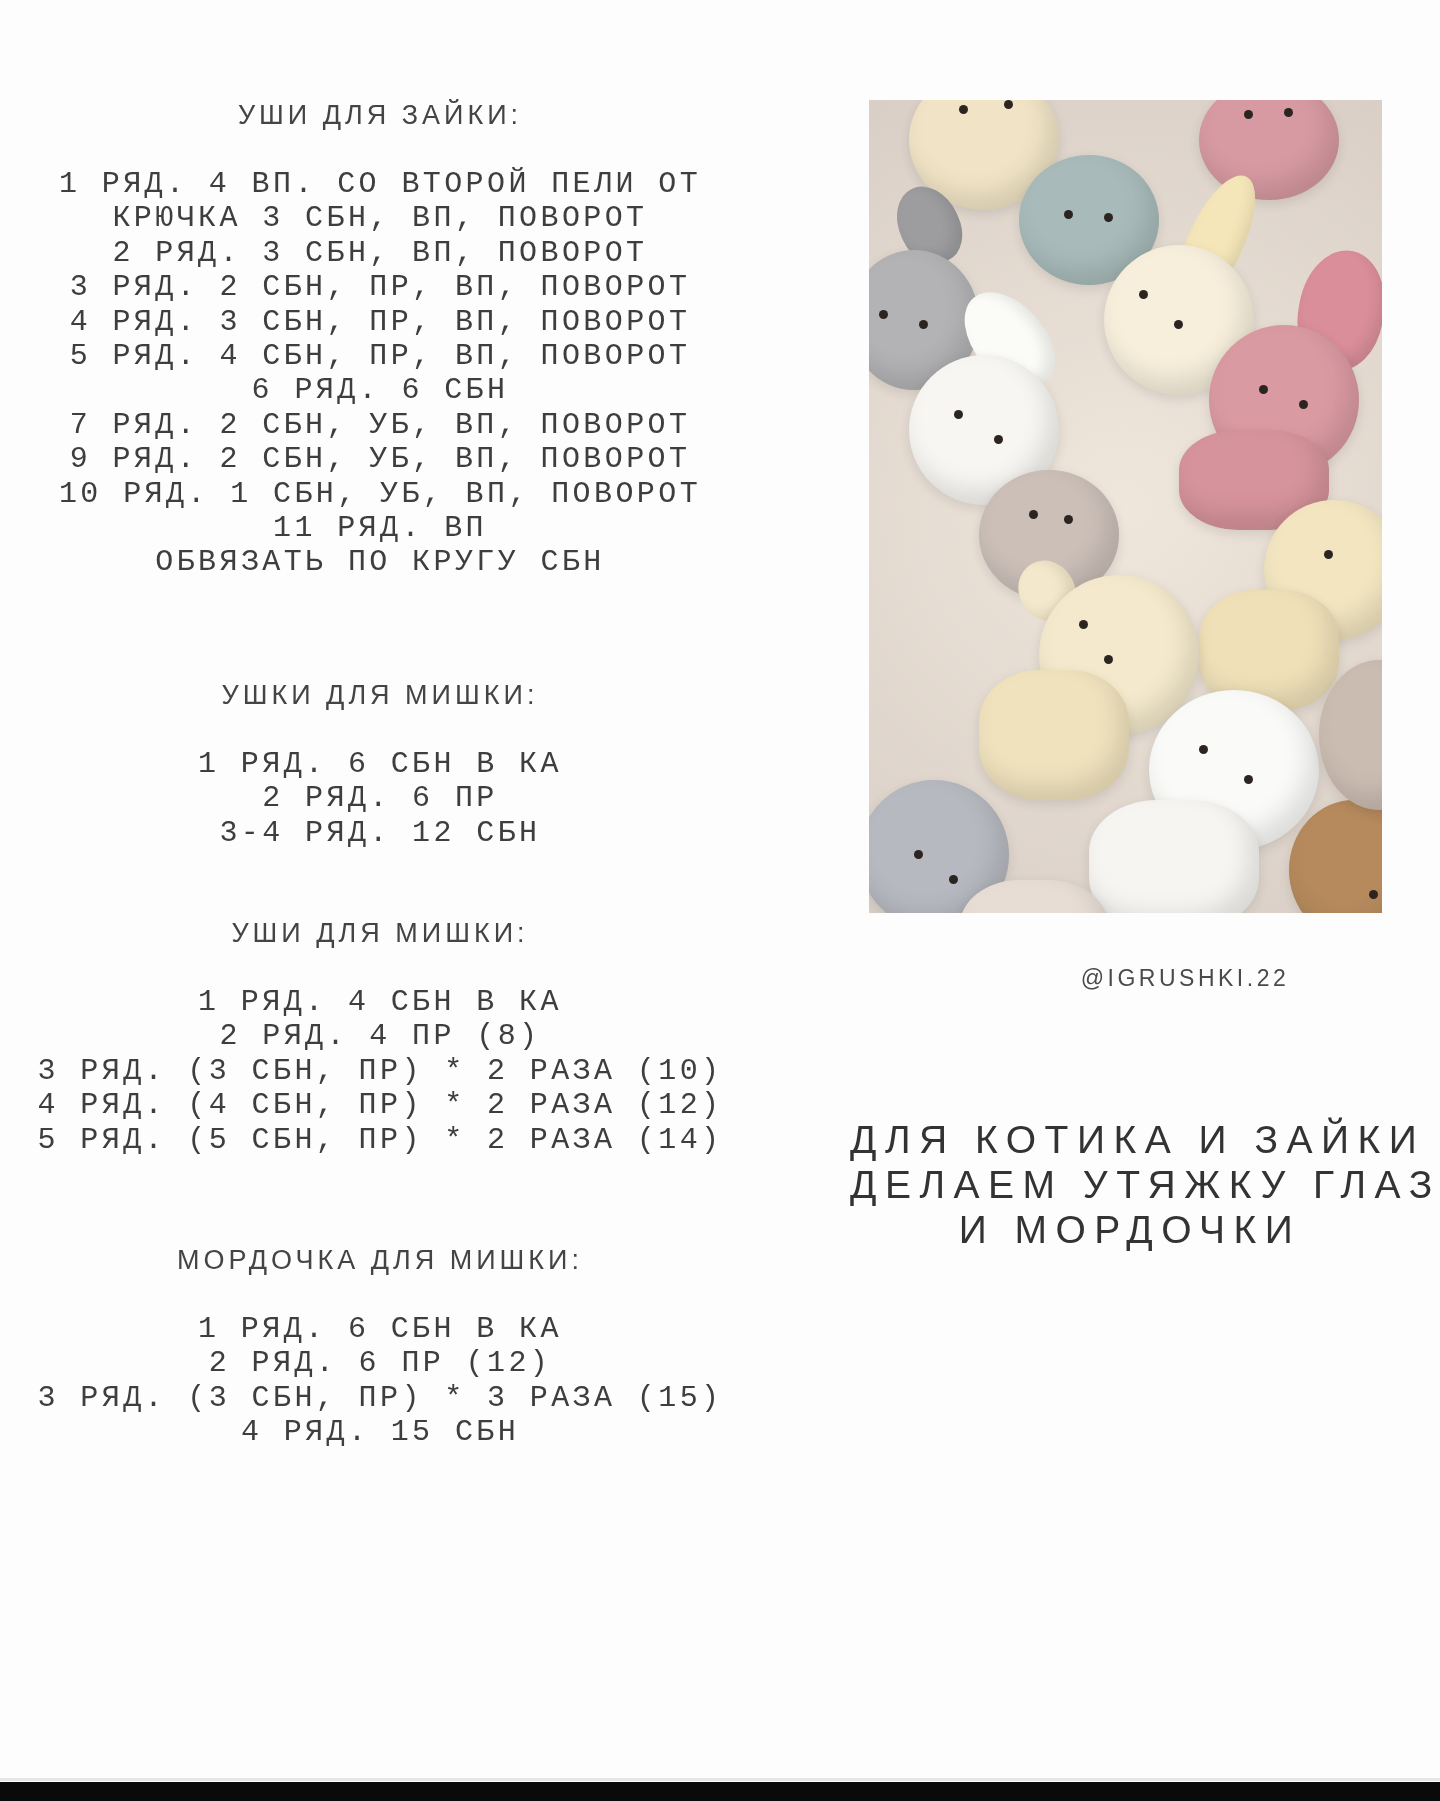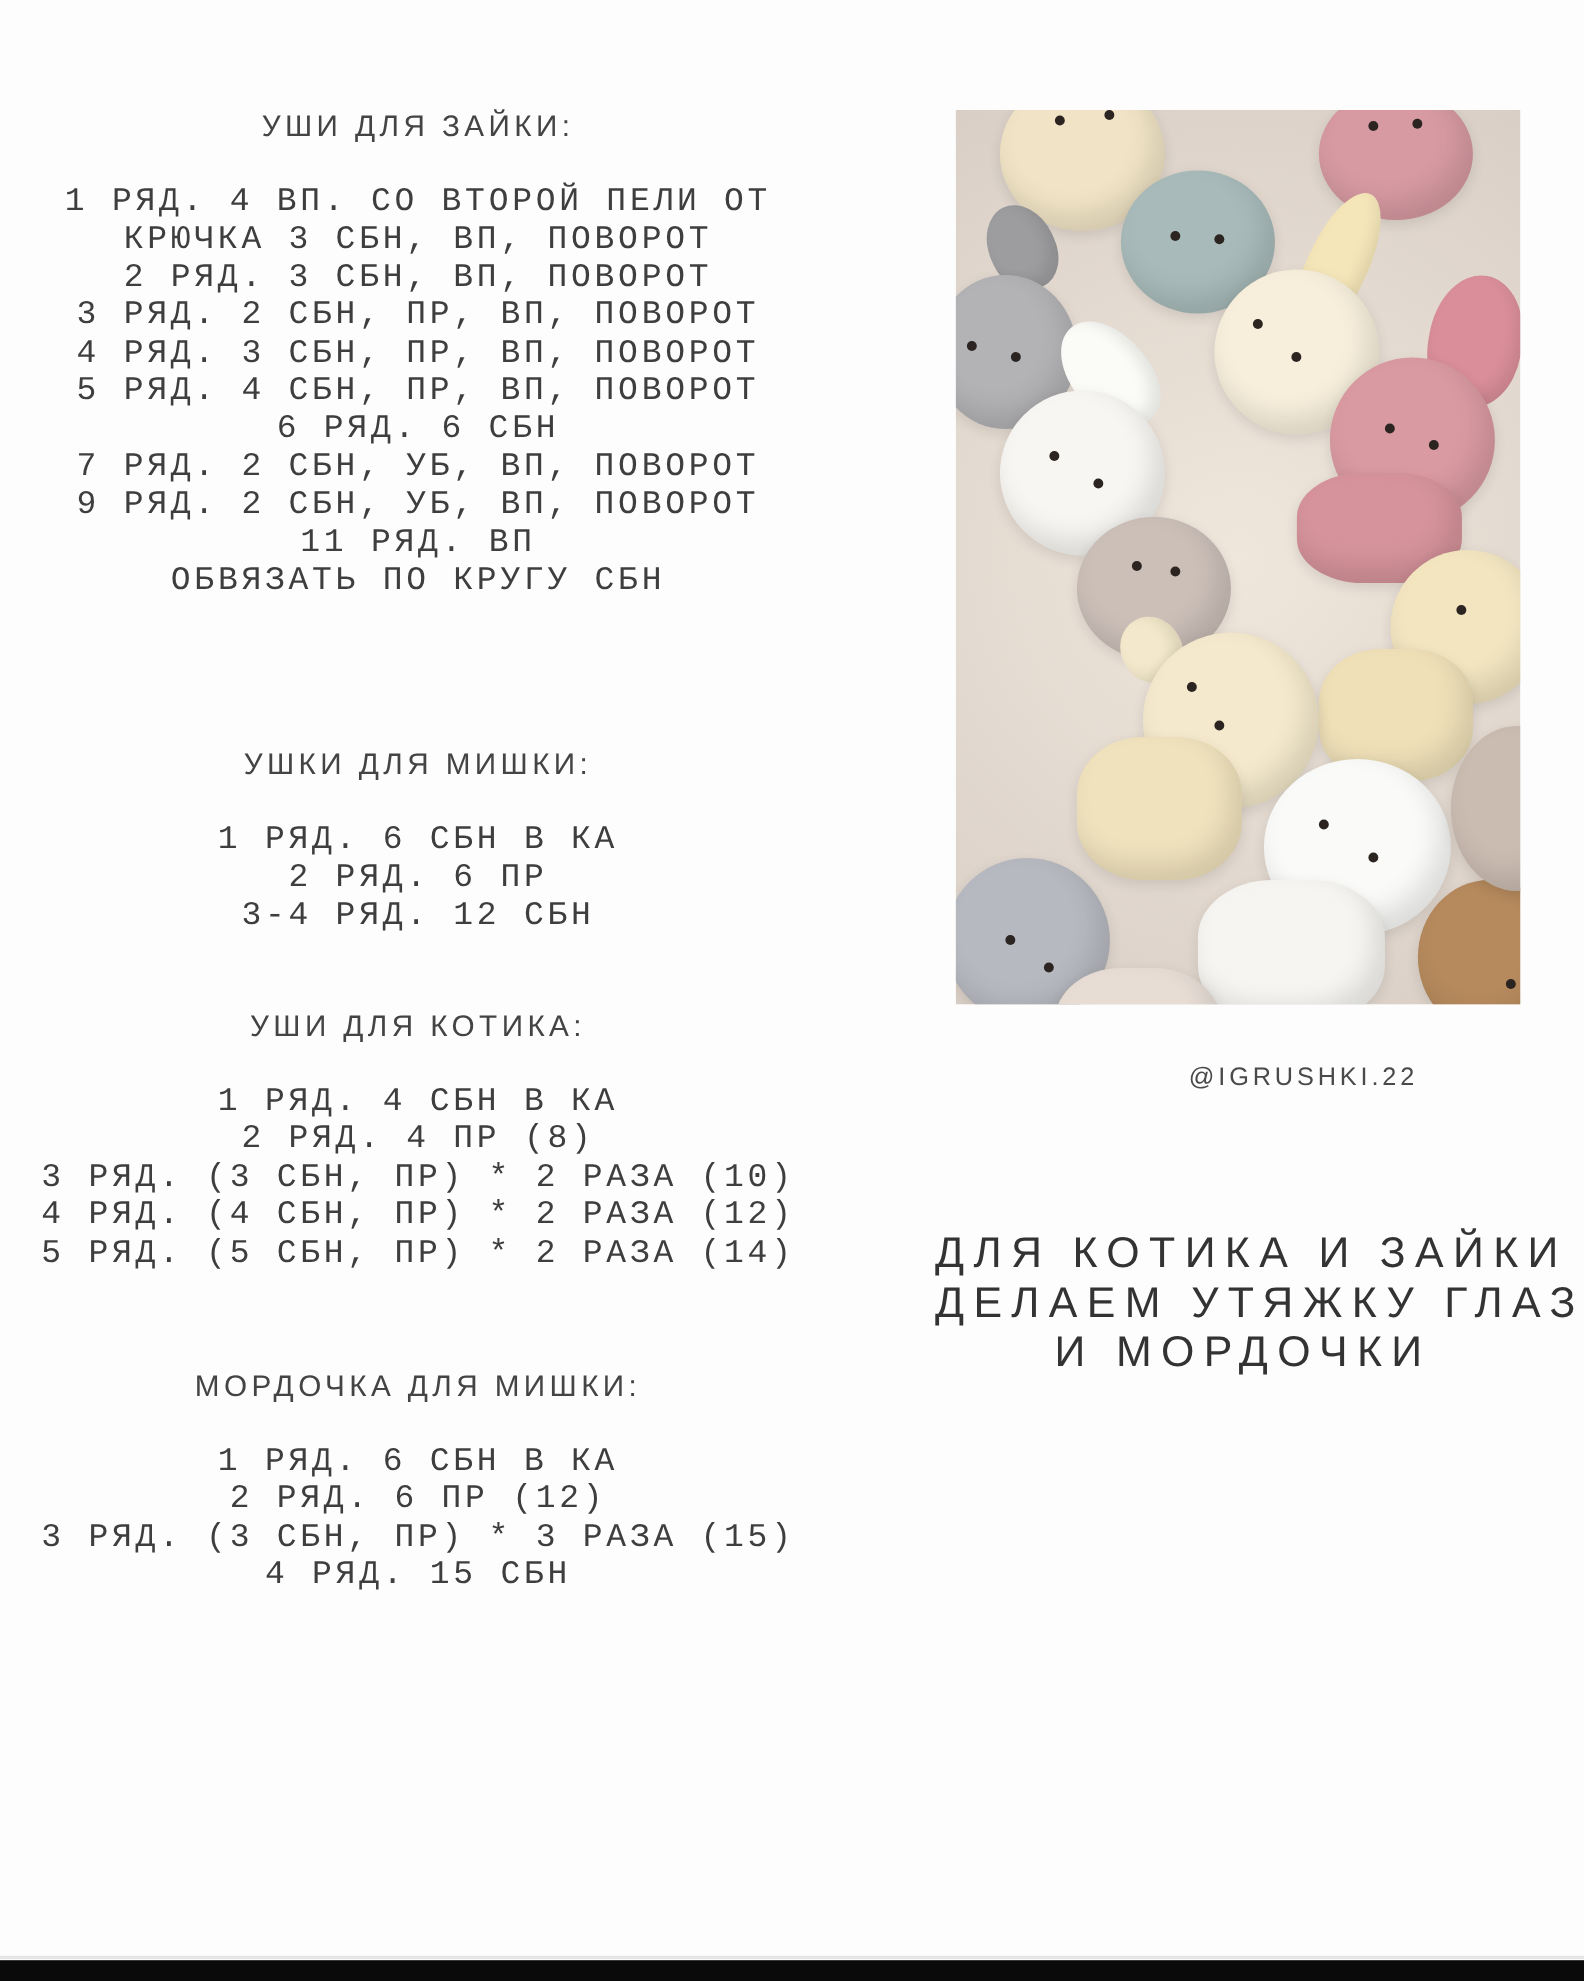--- a/index.html
+++ b/index.html
@@ -71,36 +71,37 @@
     <ul class="section-lines">
       <li>1 РЯД. 4 ВП. СО ВТОРОЙ ПЕЛИ ОТ</li>
       <li>КРЮЧКА 3 СБН, ВП, ПОВОРОТ</li>
       <li>2 РЯД. 3 СБН, ВП, ПОВОРОТ</li>
       <li>3 РЯД. 2 СБН, ПР, ВП, ПОВОРОТ</li>
       <li>4 РЯД. 3 СБН, ПР, ВП, ПОВОРОТ</li>
       <li>5 РЯД. 4 СБН, ПР, ВП, ПОВОРОТ</li>
       <li>6 РЯД. 6 СБН</li>
       <li>7 РЯД. 2 СБН, УБ, ВП, ПОВОРОТ</li>
       <li>9 РЯД. 2 СБН, УБ, ВП, ПОВОРОТ</li>
+      <li>10 РЯД. 1 СБН, УБ, ВП, ПОВОРОТ</li>
       <li>11 РЯД. ВП</li>
       <li>ОБВЯЗАТЬ ПО КРУГУ СБН</li>
     </ul>
   </div>
 
   <div class="section" id="sec-bear-ears">
     <h2 class="section-title">УШКИ ДЛЯ МИШКИ:</h2>
     <ul class="section-lines">
       <li>1 РЯД. 6 СБН В КА</li>
       <li>2 РЯД. 6 ПР</li>
       <li>3-4 РЯД. 12 СБН</li>
     </ul>
   </div>
 
   <div class="section" id="sec-cat-ears">
-    <h2 class="section-title">УШИ ДЛЯ КОТИКА:</h2>
+    <h2 class="section-title">УШИ ДЛЯ МИШКИ:</h2>
     <ul class="section-lines">
       <li>1 РЯД. 4 СБН В КА</li>
       <li>2 РЯД. 4 ПР (8)</li>
       <li>3 РЯД. (3 СБН, ПР) * 2 РАЗА (10)</li>
       <li>4 РЯД. (4 СБН, ПР) * 2 РАЗА (12)</li>
       <li>5 РЯД. (5 СБН, ПР) * 2 РАЗА (14)</li>
     </ul>
   </div>
 
   <div class="section" id="sec-bear-muzzle">

